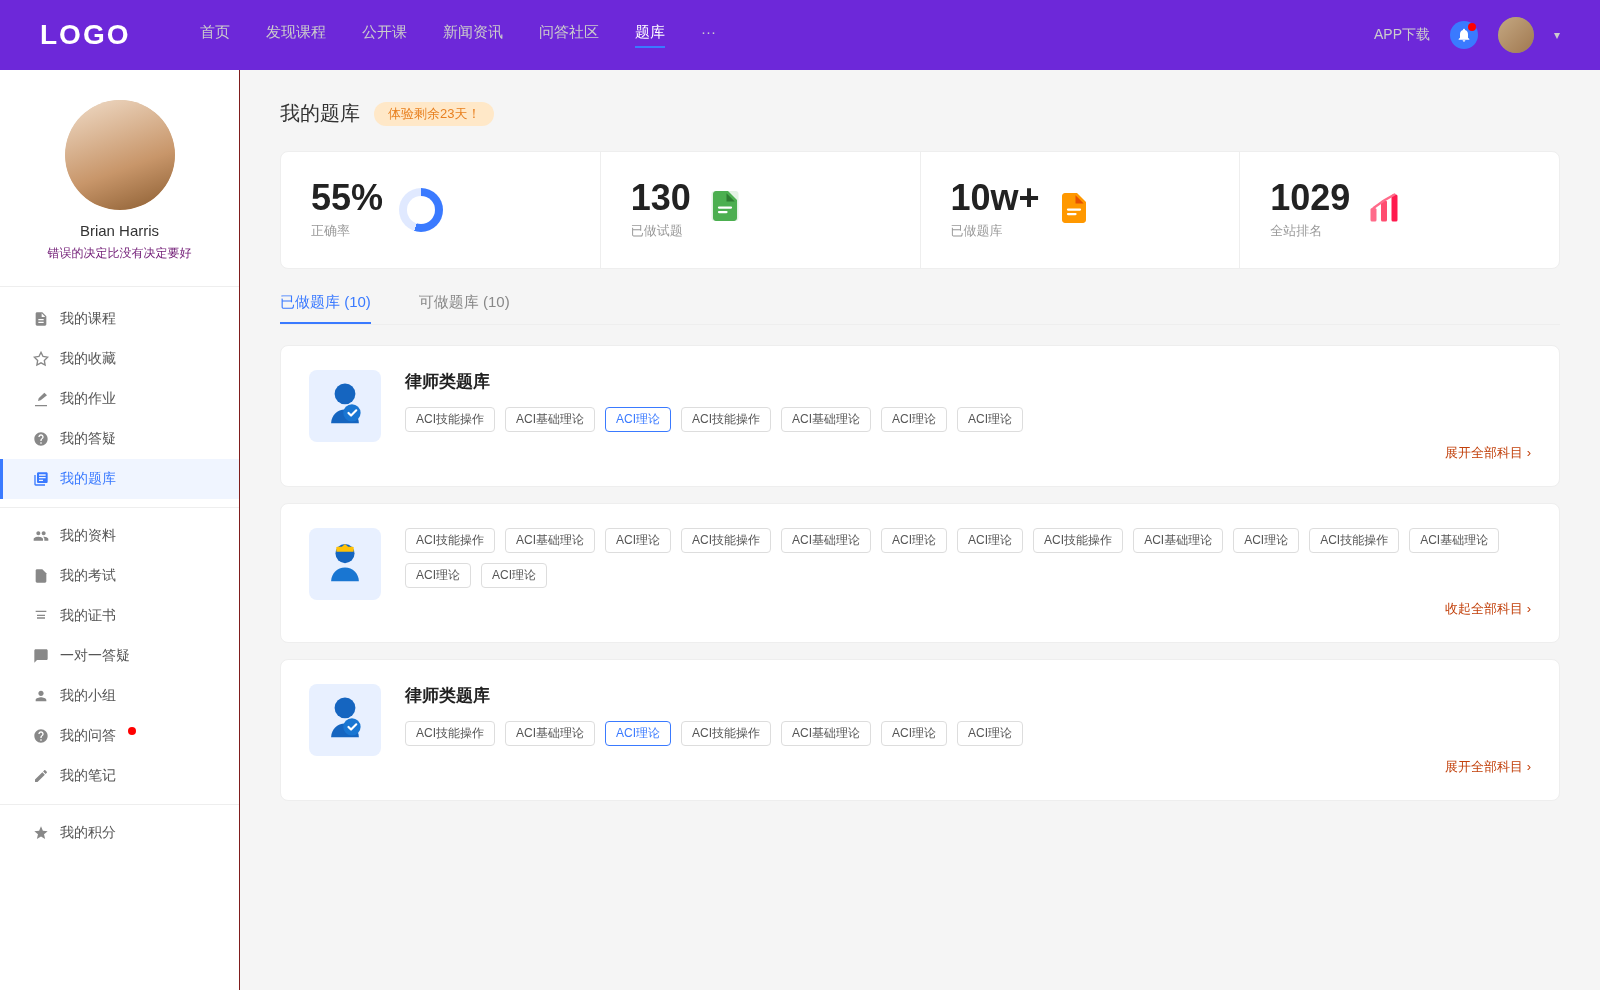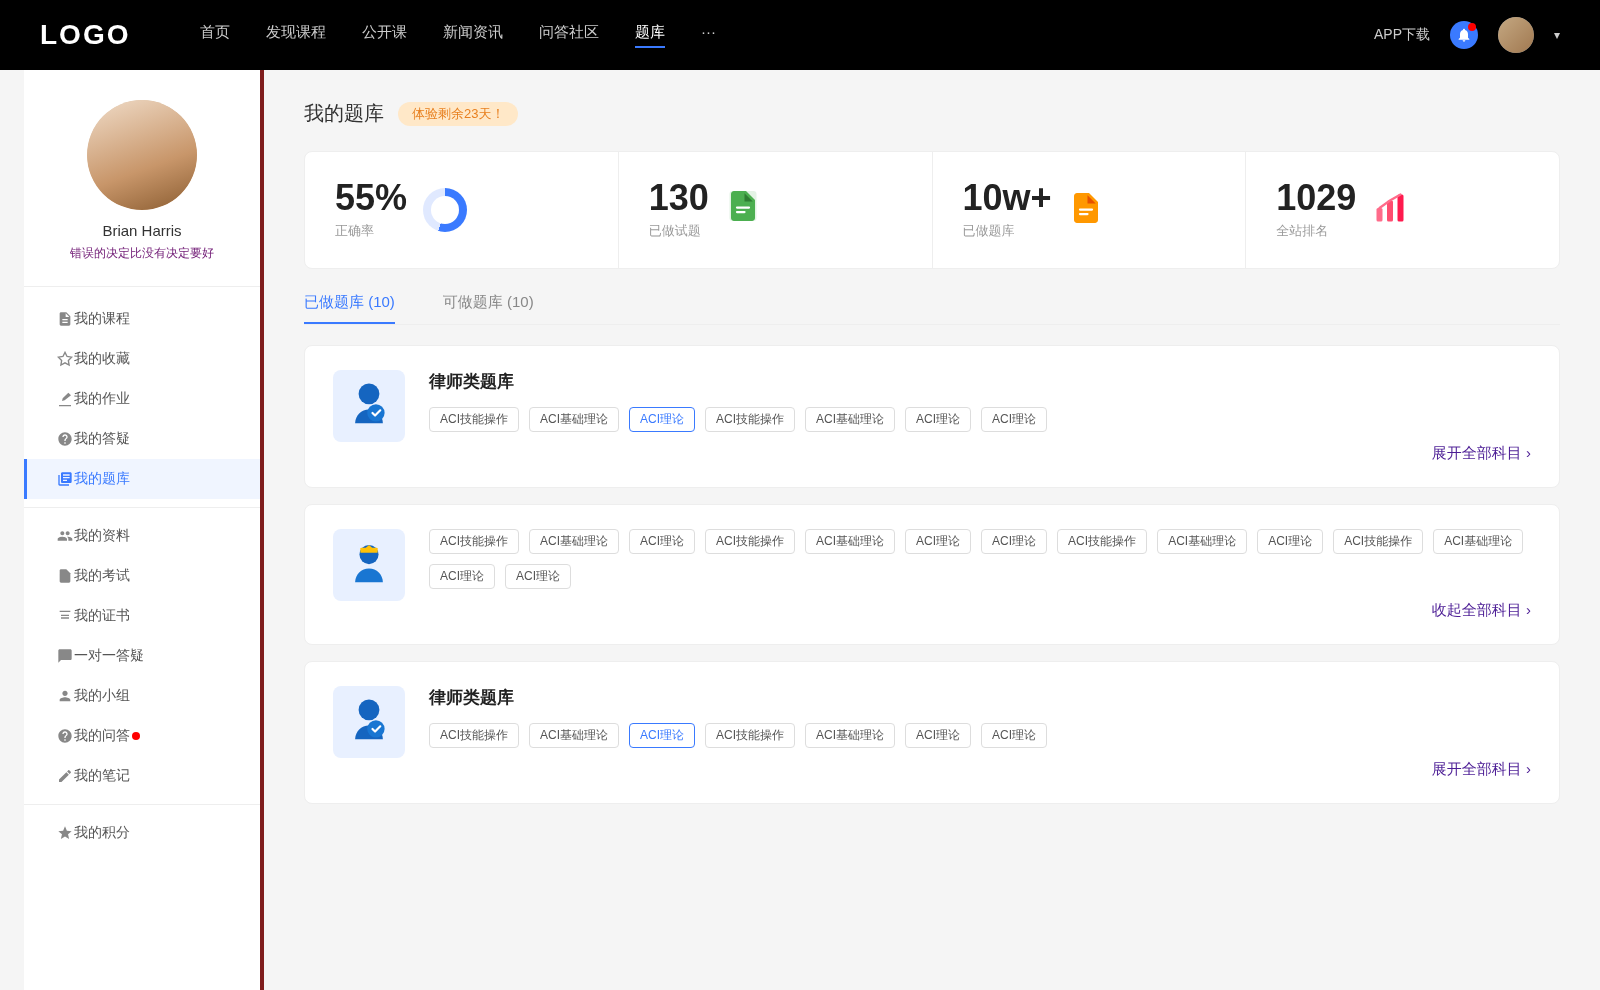--- a/index.html
+++ b/index.html
@@ -1,20 +1,20 @@
 <!DOCTYPE html>
 <html><head>
   <meta charset="utf-8">
   <style>
     * { box-sizing: border-box; margin: 0; padding: 0; }
     body { font-family: 'PingFang SC', 'Microsoft YaHei', sans-serif; background: #f5f5f5; color: #333; }
 
     
     .navbar {
-      background: #000000;
+      background: #6d28d9;
       height: 70px;
       display: flex;
       align-items: center;
       padding: 0 40px;
       position: fixed;
       top: 0; left: 0; right: 0;
       z-index: 100;
     }
     .navbar-logo {
       color: #fff;
@@ -84,23 +84,22 @@
       margin-top: 70px;
       min-height: calc(100vh - 70px);
     }
 
     
     .sidebar {
       width: 240px;
       background: #fff;
       min-height: calc(100vh - 70px);
       padding: 30px 0 20px;
-      border-right: 4px solid #7f1d1d;
+      border-right: 1px solid #7f1d1d;
       flex-shrink: 0;
-      margin-left: 24px;
     }
     .sidebar-profile {
       display: flex;
       flex-direction: column;
       align-items: center;
       padding-bottom: 24px;
       border-bottom: 1px solid #eee;
     }
     .sidebar-avatar {
       width: 110px; height: 110px;
@@ -123,26 +122,26 @@
     }
     .sidebar-tagline {
       font-size: 12px;
       color: #701a75;
     }
     .sidebar-menu {
       padding-top: 12px;
     }
     .sidebar-menu-item {
       display: flex;
-      align-items: center;
       padding: 11px 32px;
       font-size: 14px;
       color: #555;
       cursor: pointer;
       position: relative;
+      gap: 10px;
     }
     .sidebar-menu-item.active {
       color: #3a7aff;
       background: #f0f5ff;
     }
     .sidebar-menu-item.active::before {
       content: '';
       position: absolute;
       left: 0; top: 0; bottom: 0;
       width: 3px;
@@ -284,22 +283,22 @@
       border-color: #3a7aff;
       color: #3a7aff;
       background: transparent;
     }
     .qbank-footer {
       display: flex;
       justify-content: flex-end;
       margin-top: 12px;
     }
     .expand-link {
-      color: #4c1d95;
-      font-size: 15px;
+      color: #c2410c;
+      font-size: 13px;
       cursor: pointer;
     }
 
     
     .donut-chart {
       width: 44px; height: 44px;
       border-radius: 50%;
       background: conic-gradient(#3a7aff 0% 55%, #e0e9ff 55% 100%);
       position: relative;
     }

